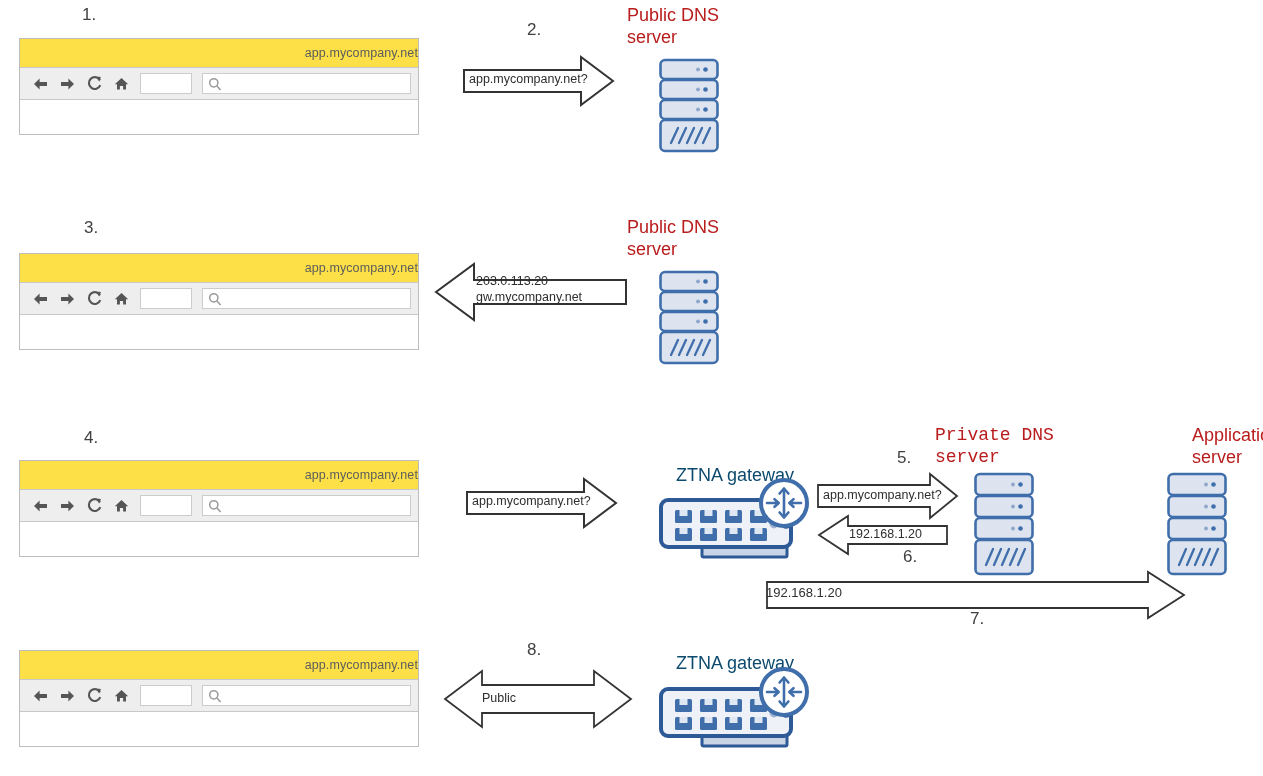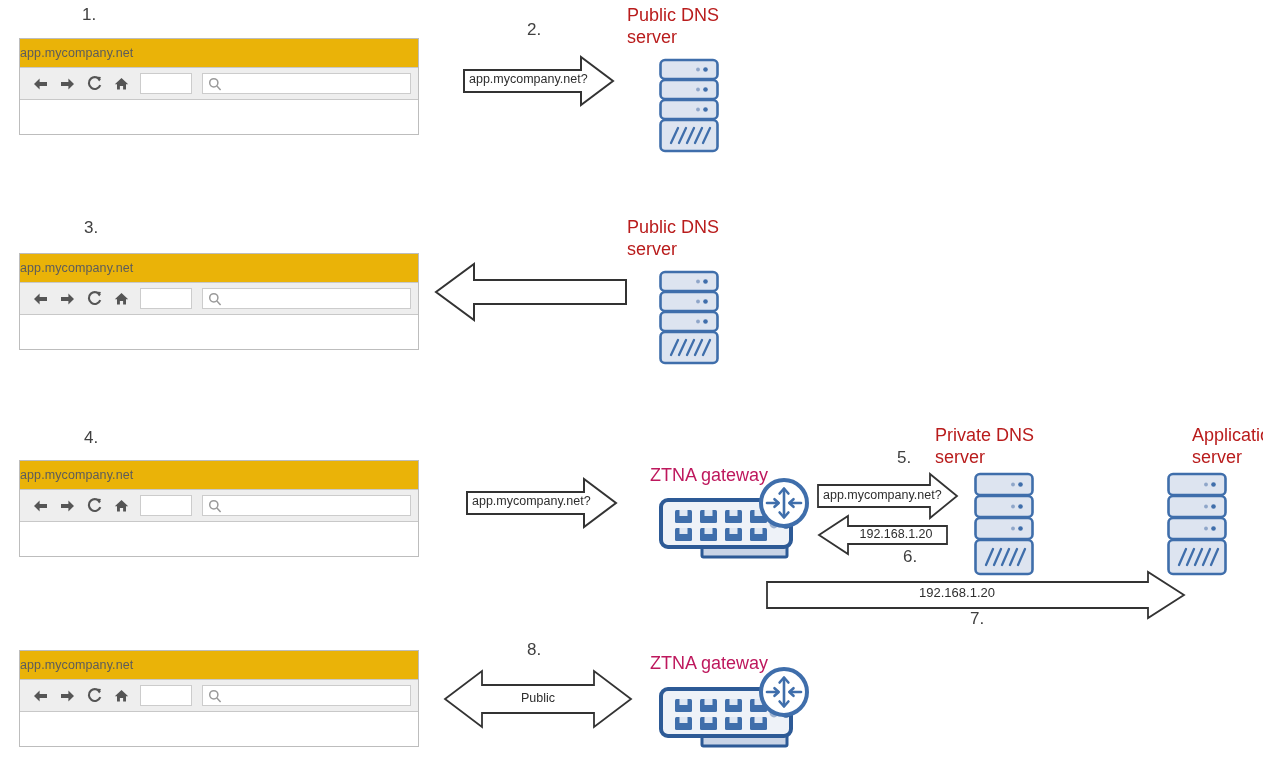--- a/index.html
+++ b/index.html
@@ -28,38 +28,39 @@
   
   .node-caption {
     font-size: 18px;
     color: #b91c1c;
     text-align: left;
     line-height: 1.22;
     white-space: pre-line;
   }
   .gw-caption {
     font-size: 18px;
-    color: #be185d;
+    color: #0c4a6e;
     white-space: nowrap;
+    margin-left: 26px;
   }
 
   
   .browser {
     width: 400px;
     border: 1px solid #bdbdbd;
     background: #ffffff;
     box-sizing: border-box;
   }
   .browser-titlebar {
     height: 28px;
-    background: #eab308;
+    background: #fde047;
     border-bottom: 1px solid #c8c8c8;
     display: flex;
     align-items: center;
-    justify-content: flex-start;
+    justify-content: flex-end;
   }
   .browser-title {
     font-size: 12.5px;
     color: #5c5c5c;
     letter-spacing: .1px;
   }
   .browser-toolbar {
     height: 32px;
     background: #eeeeee;
     border-bottom: 1px solid #c8c8c8;
@@ -102,21 +103,21 @@
   .browser-content {
     height: 34px;
     background: #ffffff;
   }
 
   
   .arrow-label {
     position: absolute;
     font-size: 12.5px;
     color: #2e2e2e;
-    text-align: center;
+    text-align: left;
     line-height: 1.25;
     white-space: pre-line;
     pointer-events: none;
   }
   .arrow-label.big { font-size: 13px; }
 
   svg.shape { display: block; overflow: visible; }
 </style>
 </head>
 <body>
@@ -234,20 +235,22 @@
         </svg>
     </div>
   </div>
   <div class="browser-content"></div>
 </div>
 
 <div class="abs" style="left:434px; top:262px;">
   <svg class="shape" width="194" height="60" viewBox="0 0 194 60">
     <path d="M192 18 L40 18 L40 2 L2 30 L40 58 L40 42 L192 42 Z" fill="#ffffff" stroke="#333333" stroke-width="2"></path>
   </svg>
+  <div class="arrow-label" style="left:42px; top:12px; width:148px;">203.0.113.20
+gw.mycompany.net</div>
 </div>
 
 <div class="abs node-caption" style="left:627px; top:217px; width:124px;">Public DNS
 server</div>
 
 <div class="abs" style="left:657px; top:270px;">
   <svg class="shape" width="64" height="96" viewBox="0 0 64 96">
     <g stroke="#3f6eab" stroke-width="2.6" fill="#dde4f0">
       <rect x="3.5" y="2" width="57" height="19" rx="4.5"></rect>
       <rect x="3.5" y="22" width="57" height="19" rx="4.5"></rect>
@@ -372,21 +375,21 @@
 
 <div class="abs" style="left:817px; top:514px;">
   <svg class="shape" width="132" height="42" viewBox="0 0 132 42">
     <path d="M130 12 L31 12 L31 2 L2 21 L31 40 L31 30 L130 30 Z" fill="#ffffff" stroke="#333333" stroke-width="1.8"></path>
   </svg>
   <div class="arrow-label" style="left:32px; top:13px; width:94px;">192.168.1.20</div>
 </div>
 
 <div class="abs step-num" style="left:903px; top:547px;">6.</div>
 
-<div class="abs node-caption" style="left:935px; top:425px; width:130px;">Private DNS
+<div class="abs node-caption" style="left:935px; top:425px; width:130px;font-family:Liberation Mono, monospace;">Private DNS
 server</div>
 
 <div class="abs" style="left:972px; top:472px;">
   <svg class="shape" width="64" height="105" viewBox="0 0 64 105">
     <g stroke="#3f6eab" stroke-width="2.6" fill="#dde4f0">
       <rect x="3.5" y="2" width="57" height="21" rx="4.5"></rect>
       <rect x="3.5" y="24" width="57" height="21" rx="4.5"></rect>
       <rect x="3.5" y="46" width="57" height="21" rx="4.5"></rect>
       <rect x="3.5" y="68" width="57" height="34" rx="4.5"></rect>
     </g>

